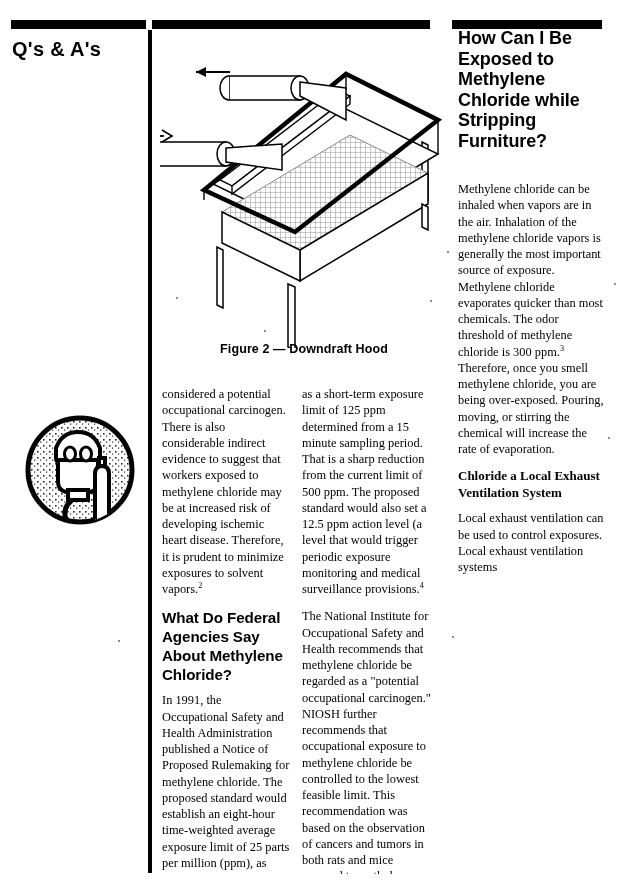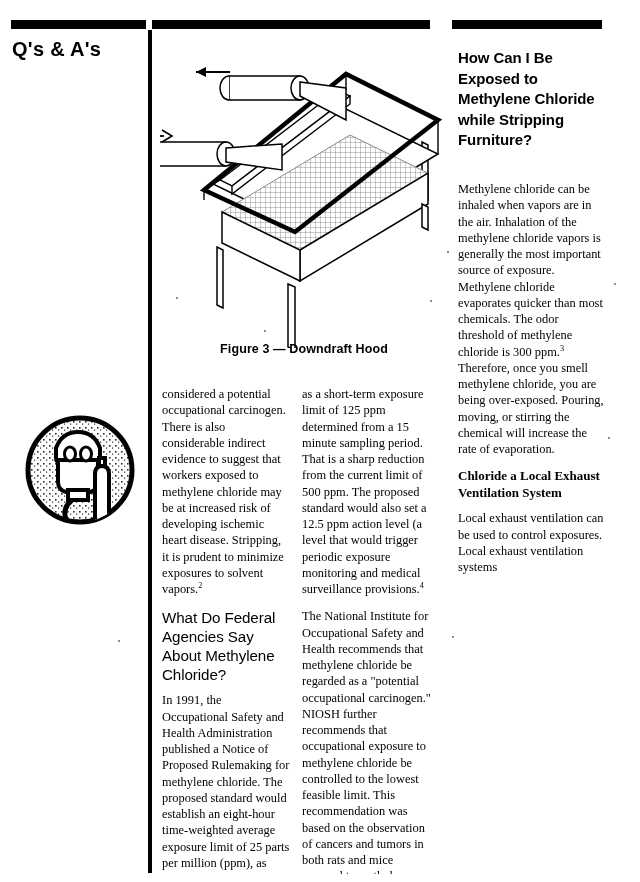--- a/index.html
+++ b/index.html
@@ -111,43 +111,43 @@
     margin: 8px 0 11px 0;
     text-align: left;
     hyphens: none;
   }
   .col-a { left: 162px; top: 378px; width: 128px; }
   .col-b { left: 302px; top: 378px; width: 130px; }
   .col-c { left: 458px; top: 173px; width: 146px; }
 
   h2.q {
     font-family: "Liberation Sans", sans-serif;
-    font-weight: normal;
+    font-weight: bold;
     font-size: 15.2px;
     line-height: 19px;
     margin: 6px 0 3px 0;
     letter-spacing: -0.1px;
   }
 
   h3.sub {
     font-family: "Liberation Serif", serif;
     font-weight: bold;
     font-size: 13px;
     line-height: 16.5px;
     margin: 4px 0 9px 0;
   }
 
   .rc-head {
     position: absolute;
     left: 458px;
-    top: 48px;
+    top: 28px;
     width: 150px;
     font-family: "Liberation Sans", sans-serif;
     font-weight: bold;
-    font-size: 15px;
+    font-size: 18px;
     line-height: 20.5px;
     letter-spacing: -0.1px;
   }
 
   sup { font-size: 8.2px; vertical-align: super; line-height: 0; }
 
   
   .speck {
     position: absolute;
     width: 2px; height: 2px;
@@ -237,21 +237,21 @@
       <g stroke="#000" stroke-width="1.8" fill="none">
         <path d="M4 104 L-18 104"></path>
       </g>
       <path d="M-16 104 L-6 99 L-6 109 Z" fill="#000"></path>
       <g stroke="#000" stroke-width="1.6" fill="none">
         <path d="M2 98 L12 104 L2 110"></path>
       </g>
     </svg>
   </div>
 
-  <div class="figure-caption">Figure 3 — Downdraft Hood</div>
+  <div class="figure-caption">Figure 2 — Downdraft Hood</div>
 
   <div class="badge">
     <svg width="124" height="124" viewBox="0 0 124 124">
       <defs>
         <pattern id="stipple" width="6" height="6" patternUnits="userSpaceOnUse">
           <rect width="6" height="6" fill="#ffffff"></rect>
           <rect x="1" y="1" width="1.6" height="1.6" fill="#2a2a2a"></rect>
           <rect x="4" y="3.5" width="1.2" height="1.2" fill="#2a2a2a"></rect>
         </pattern>
         <clipPath id="circ">
@@ -275,21 +275,21 @@
       </g>
 
       <g fill="#ffffff" stroke="#000" stroke-width="3">
         <ellipse cx="52" cy="46" rx="5.5" ry="7"></ellipse>
         <ellipse cx="68" cy="46" rx="5.5" ry="7"></ellipse>
       </g>
     </svg>
   </div>
 
   <div class="col col-a">
-    <p><span>considered a potential occupational carcinogen. There is also considerable indirect evidence to suggest that workers exposed to methylene chloride may be at increased risk of developing ischemic heart disease. Stripping, it is prudent to minimize exposures to solvent vapors.</span><sup>2</sup></p>
+    <p><span>considered a potential occupational carcinogen. There is also considerable indirect evidence to suggest that workers exposed to methylene chloride may be at increased risk of developing ischemic heart disease. Therefore, it is prudent to minimize exposures to solvent vapors.</span><sup>2</sup></p>
     <h2 class="q">What Do Federal Agencies Say About Methylene Chloride?</h2>
     <p>In 1991, the Occupational Safety and Health Administration published a Notice of Proposed Rulemaking for methylene chloride.  The proposed standard would establish an eight-hour time-weighted average exposure limit of 25 parts per million (ppm), as well</p>
   </div>
 
   <div class="col col-b">
     <p><span>as a short-term exposure limit of 125 ppm determined from a 15 minute sampling period.  That is a sharp reduction from the current limit of 500 ppm. The proposed standard would also set a 12.5 ppm action level (a level that would trigger periodic exposure monitoring and medical surveillance provisions.</span><sup>4</sup></p>
     <p><span>The National Institute for Occupational Safety and Health recommends that methylene chloride be regarded as a "potential occupational carcinogen." NIOSH further recommends that occupational exposure to methylene chloride be controlled to the lowest feasible limit. This recommendation was based on the observation of cancers and tumors in both rats and mice exposed to methylene chloride in air.</span><sup>5</sup></p>
   </div>
 
   <div class="rc-head">How Can I Be Exposed to Methylene Chloride while Stripping Furniture?</div>

